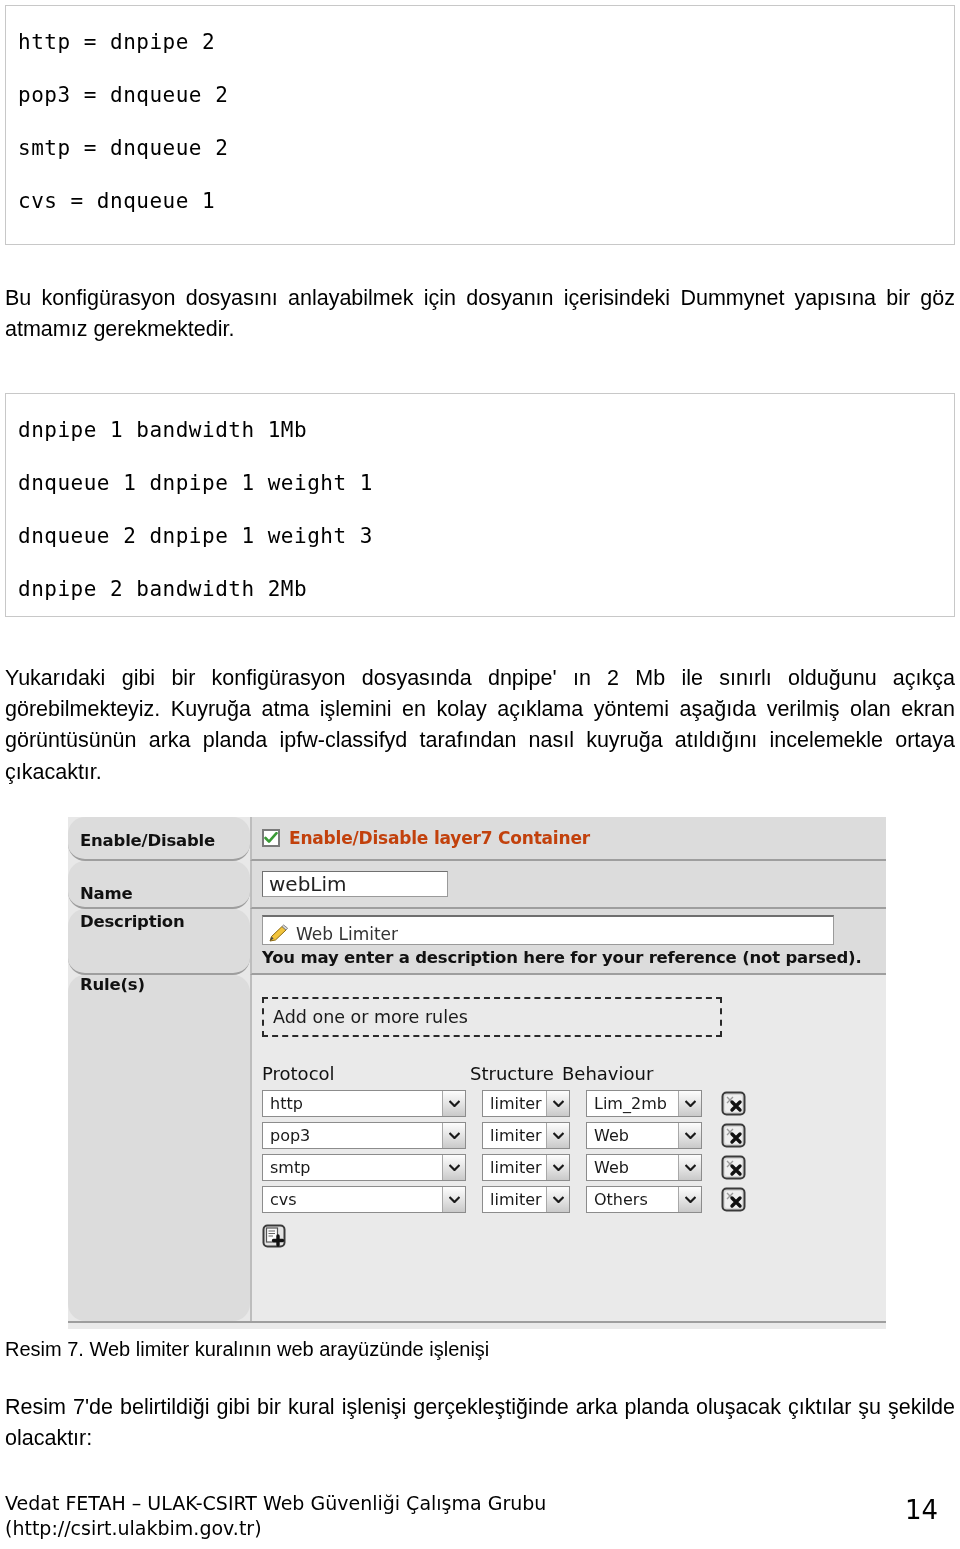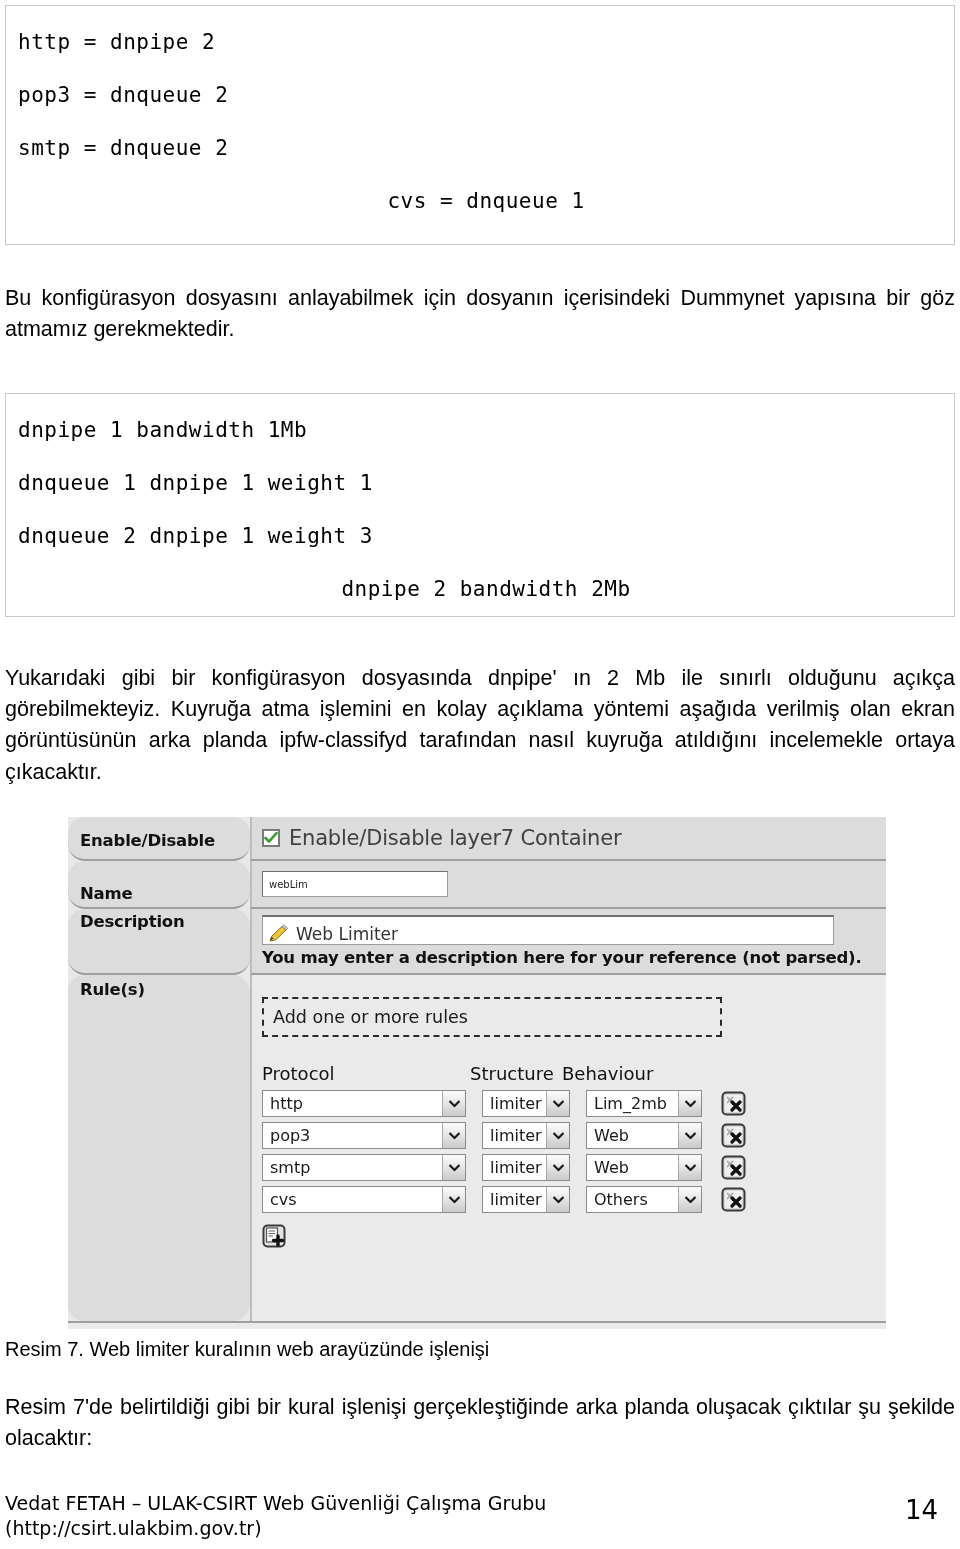--- a/index.html
+++ b/index.html
@@ -33,21 +33,21 @@
   }
   .code-line {
     font-family: "DejaVu Sans Mono", "Liberation Mono", monospace;
     font-size: 21px;
     letter-spacing: 0.5px;
     color: #000;
     line-height: 1;
     margin-bottom: 32px;
     white-space: pre;
   }
-  .code-line:last-child { margin-bottom: 0; text-align: center; }
+  .code-line:last-child { margin-bottom: 0; }
 
   .para {
     position: absolute;
     font-size: 21.5px;
     line-height: 1.45;
     text-align: justify;
     color: #000;
   }
 
   .caption {
@@ -128,41 +128,41 @@
     background: #ffffff;
     border: 2px solid #7a7a7a;
     box-sizing: border-box;
     display: flex;
     align-items: center;
     justify-content: center;
     flex: 0 0 18px;
   }
   .checkbox svg { display: block; }
   .enable-text {
-    font-weight: normal;
-    font-size: 21px;
-    color: #404040;
+    font-weight: bold;
+    font-size: 17px;
+    color: #c2410c;
     letter-spacing: -0.2px;
   }
 
   
   .row-name { height: 48px; }
   .row-name .shot-label { padding-bottom: 4px; }
   .name-input {
     width: 186px;
     height: 26px;
     background: #ffffff;
     border: 1px solid #9a9a9a;
     border-top-color: #707070;
     border-left-color: #707070;
     box-sizing: border-box;
     display: flex;
     align-items: center;
     padding-left: 6px;
-    font-size: 10px;
+    font-size: 20px;
     color: #222;
   }
 
   
   .row-desc { height: 66px; }
   .row-desc .shot-label {
     align-items: flex-start;
     padding-top: 3px;
   }
   .desc-input {
@@ -186,21 +186,20 @@
     color: #111;
     margin-top: 3px;
     letter-spacing: -0.2px;
   }
   .pencil { width: 22px; height: 20px; flex: 0 0 22px; }
 
   
   .row-rules { min-height: 346px; }
   .row-rules .shot-label {
     align-items: flex-start;
-    padding-top: 5px;
     border-bottom: none;
     background: #dcdcdc;
   }
   .row-rules .shot-field {
     background: #eaeaea;
     border-bottom: none;
     justify-content: flex-start;
     padding: 0;
   }
 

